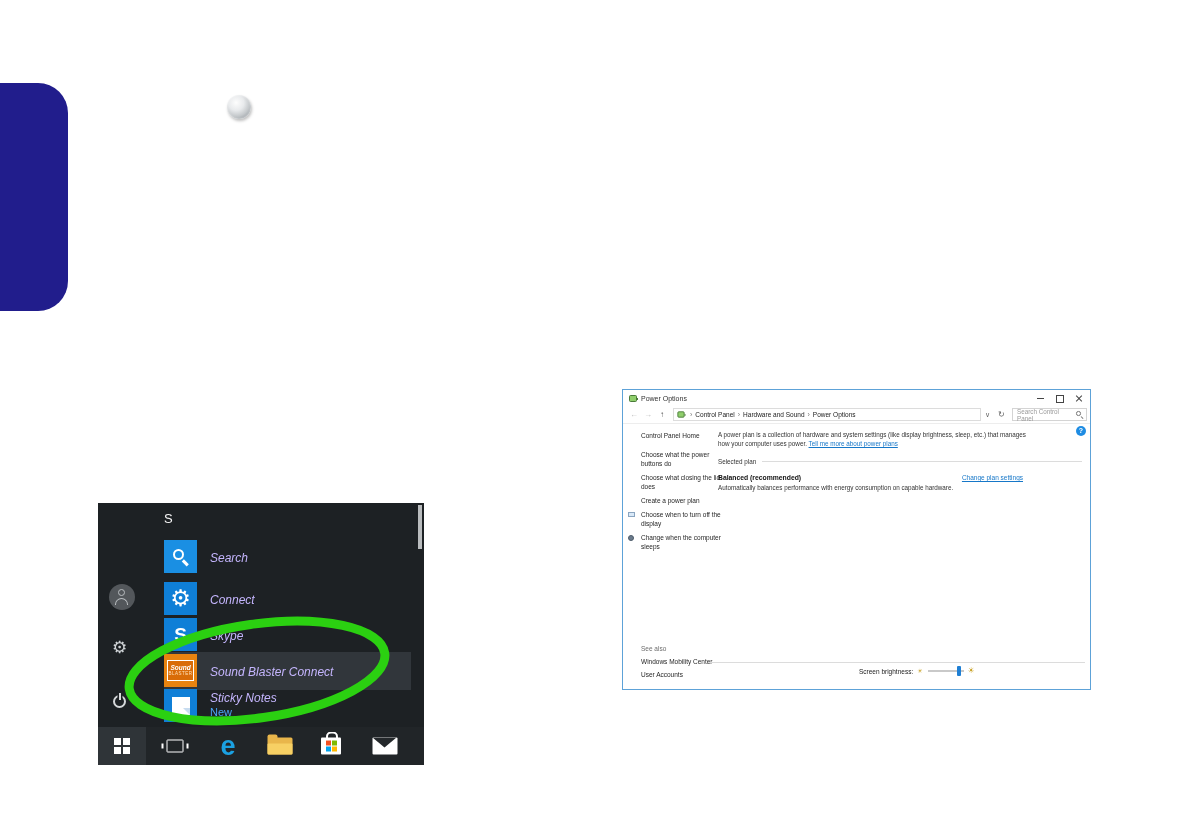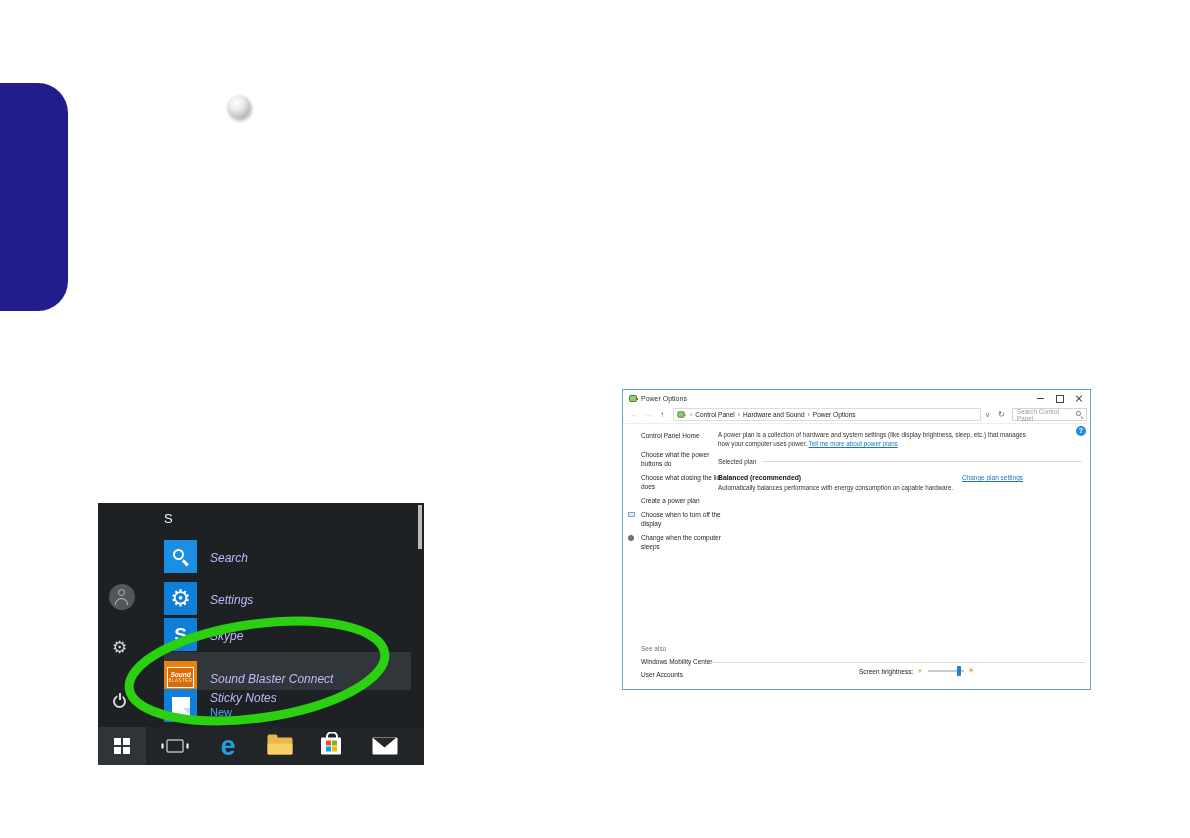--- a/index.html
+++ b/index.html
@@ -193,31 +193,31 @@
           <div class="handle"></div>
       </div>
     </div>
     <span class="sm-label">Search</span>
   </div>
 
   <div class="sm-row" style="top:79px;">
     <div class="tile tile-blue">
       <span class="gear-glyph">⚙</span>
     </div>
-    <span class="sm-label">Settings</span>
+    <span class="sm-label">Connect</span>
   </div>
 
   <div class="sm-row" style="top:115px;">
     <div class="tile tile-blue">
       <span class="skype-glyph">S</span>
     </div>
     <span class="sm-label">Skype</span>
   </div>
 
-  <div class="sm-row" style="top:158px;text-align:center;">
+  <div class="sm-row" style="top:151px;text-align:center;">
     <div class="tile tile-orange">
       <div class="sb-badge">
         <span class="l1">Sound</span>
         <span class="l2">BLASTER</span>
       </div>
     </div>
     <span class="sm-label">Sound Blaster Connect</span>
   </div>
 
   <div class="sm-row" style="top:186px;">

